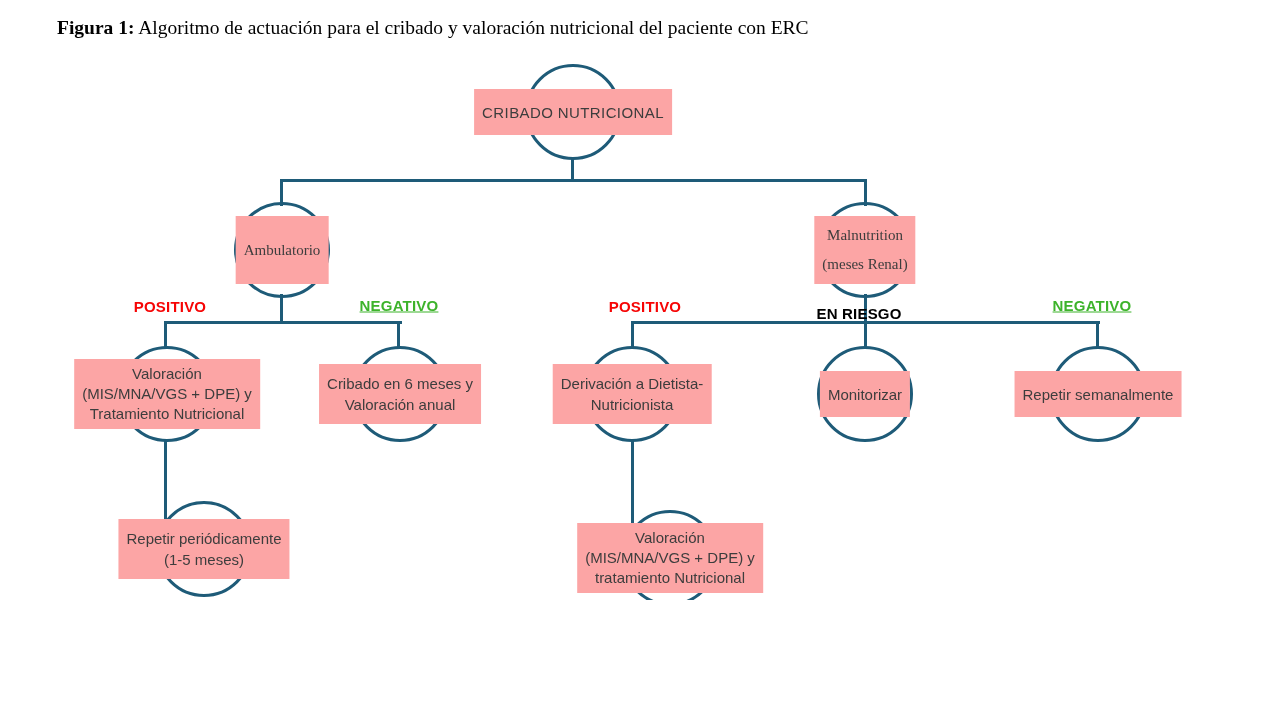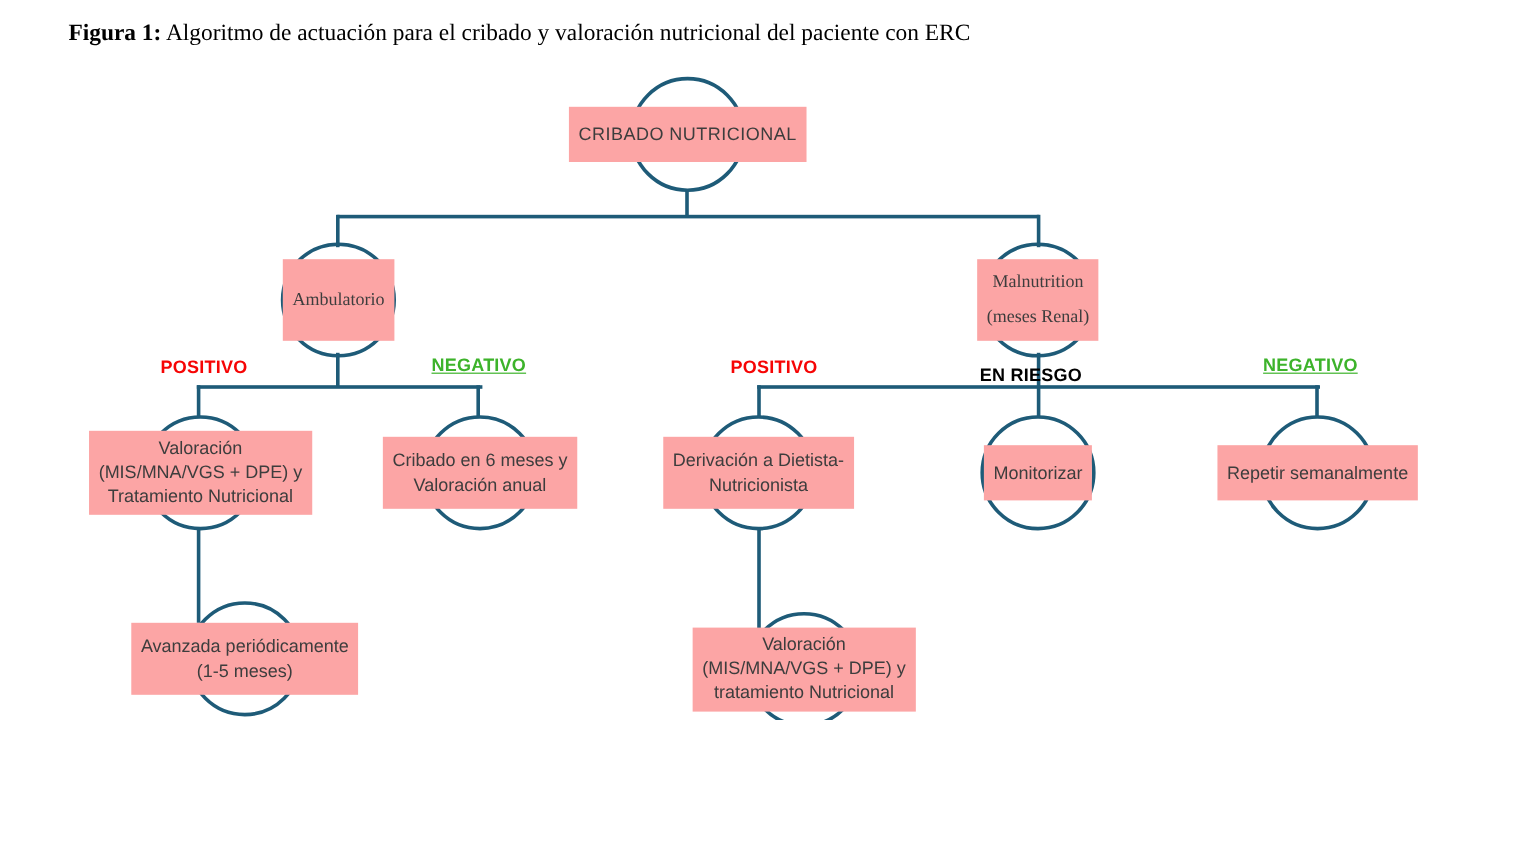--- a/index.html
+++ b/index.html
@@ -177,21 +177,21 @@
   <div class="node n-repetir-sem">
     <div class="ring"></div>
     <div class="band b1">
       <div>Repetir semanalmente</div>
     </div>
   </div>
 
   <div class="node n-repetir-per">
     <div class="ring"></div>
     <div class="band b2">
-      <div>Avanzada periódicamente</div>
+      <div>Repetir periódicamente</div>
       <div>(1-5 meses)</div>
     </div>
   </div>
 
   <div class="node n-valor-der">
     <div class="ring"></div>
     <div class="band b3">
       <div>Valoración</div>
       <div>(MIS/MNA/VGS + DPE) y</div>
       <div>tratamiento Nutricional</div>

